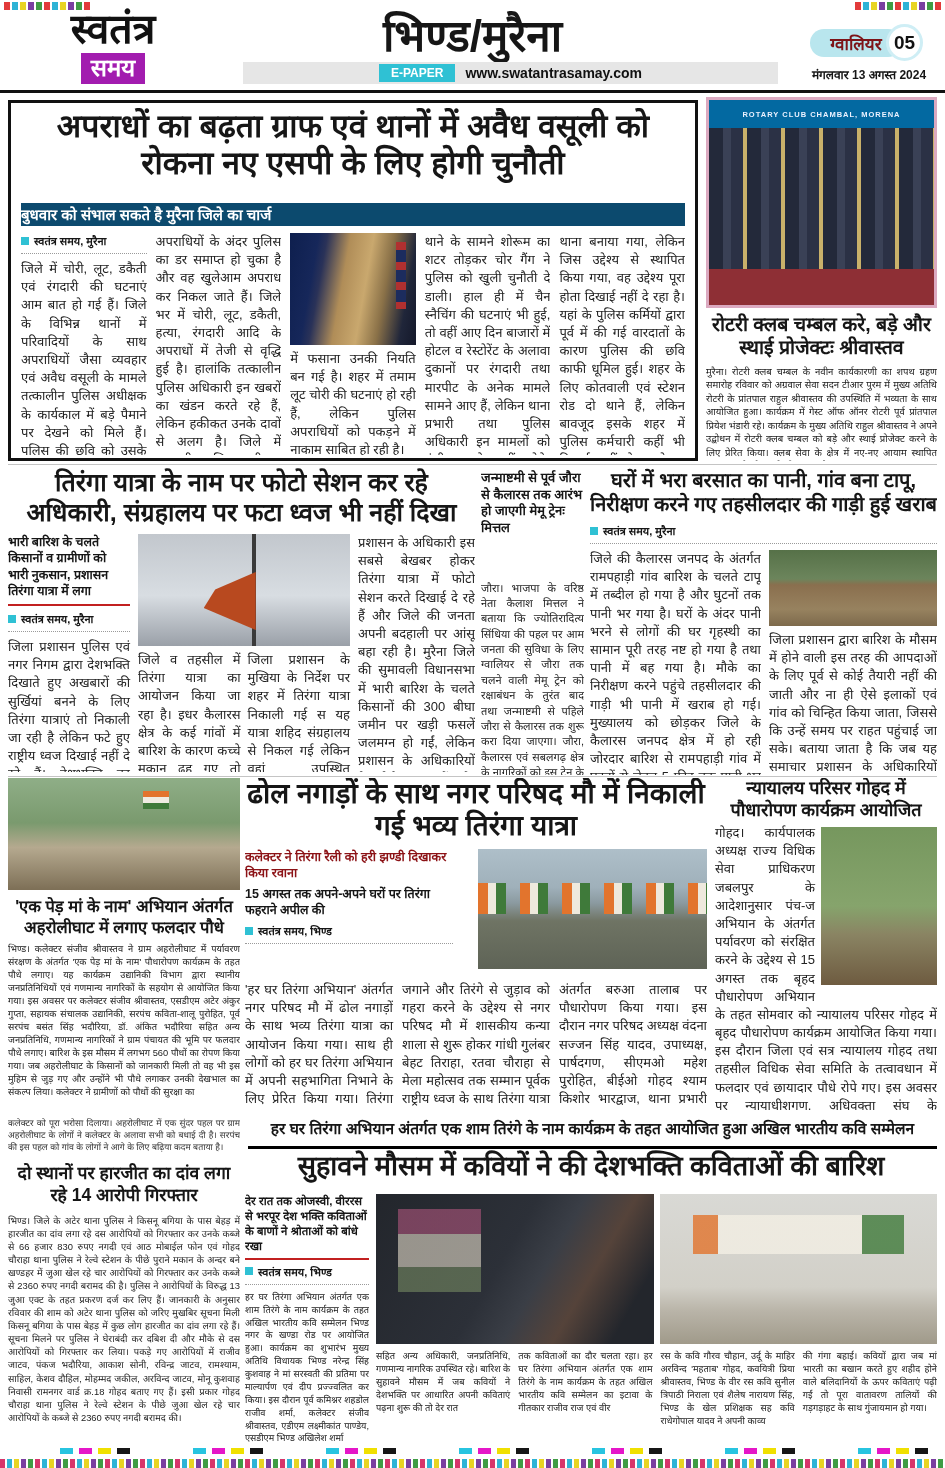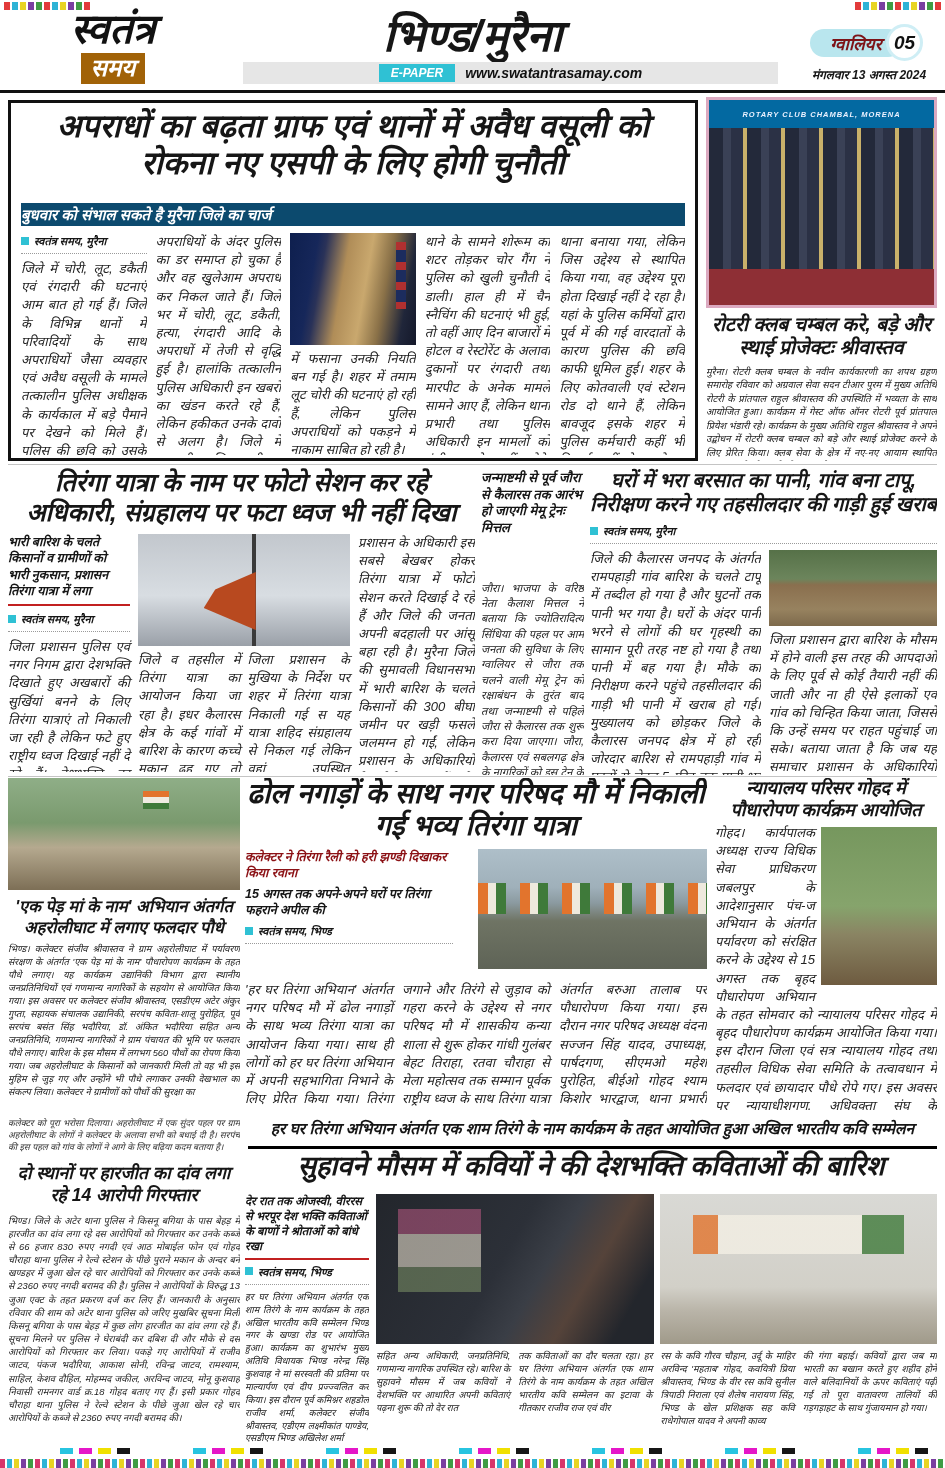--- a/index.html
+++ b/index.html
@@ -1,23 +1,23 @@
 <!DOCTYPE html>
 <html><head>
 <meta charset="utf-8">
 <style>
   html,body{margin:0;padding:0;background:#888;}
   .page{position:relative;width:945px;height:1468px;background:#fff;margin:0 auto;
         font-family:"Liberation Sans","DejaVu Sans",sans-serif;color:#161616;overflow:hidden;}
-  .abs{position:absolute;box-sizing:border-box;font-style:italic;}
+  .abs{position:absolute;box-sizing:border-box;}
   
   .strip{height:8px;background:repeating-linear-gradient(90deg,#e23a3a 0 6px,#fff 6px 8px,#2db3d6 8px 14px,#fff 14px 16px,#e8d422 16px 22px,#fff 22px 24px,#7a3fa0 24px 30px,#fff 30px 32px,#3f9c44 32px 38px,#fff 38px 40px);}
   .logo{left:24px;top:8px;width:178px;text-align:center;}
   .logo-top{font-size:41px;font-weight:800;line-height:1.05;color:#111;}
-  .logo-bottom{display:inline-block;margin-top:2px;background:#a16207;color:#fff;
+  .logo-bottom{display:inline-block;margin-top:2px;background:#a21caf;color:#fff;
                font-size:24px;font-weight:800;padding:1px 10px;line-height:1.2;}
   .edition{left:0;right:0;top:12px;text-align:center;font-size:44px;font-weight:800;line-height:1.1;}
   .epaper-bar{left:243px;top:62px;width:535px;height:22px;background:#e6e6e6;
               display:flex;align-items:center;justify-content:center;gap:10px;}
   .epaper-badge{background:#2fc1d4;color:#fff;font-weight:800;font-size:12px;padding:2px 12px;}
   .website{font-size:14px;font-weight:700;color:#111;text-decoration:none;}
   .city-pill{left:810px;top:29px;width:92px;height:28px;background:#b9e6ee;border-radius:15px;
              display:flex;align-items:center;justify-content:center;font-size:17px;font-weight:800;color:#7d1418;}
   .page-circle{left:886px;top:24px;width:37px;height:37px;border-radius:50%;background:#fff;
                border:3px solid #cfeef5;display:flex;align-items:center;justify-content:center;

